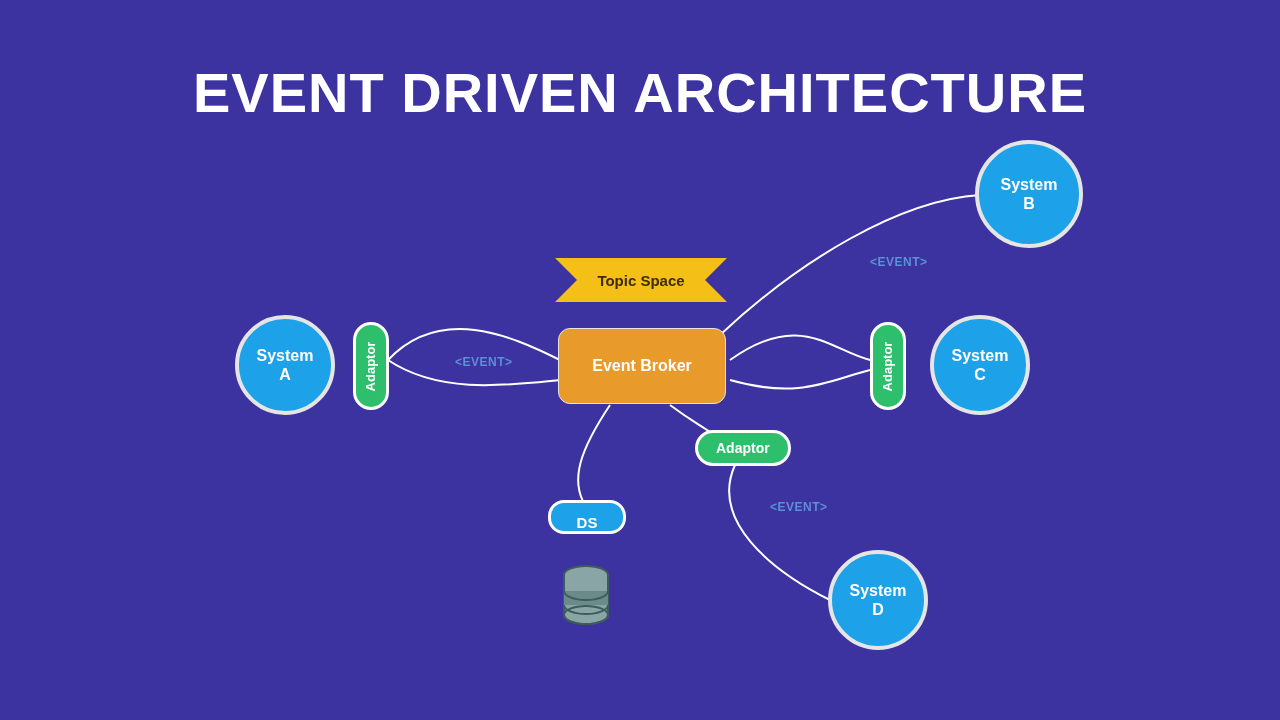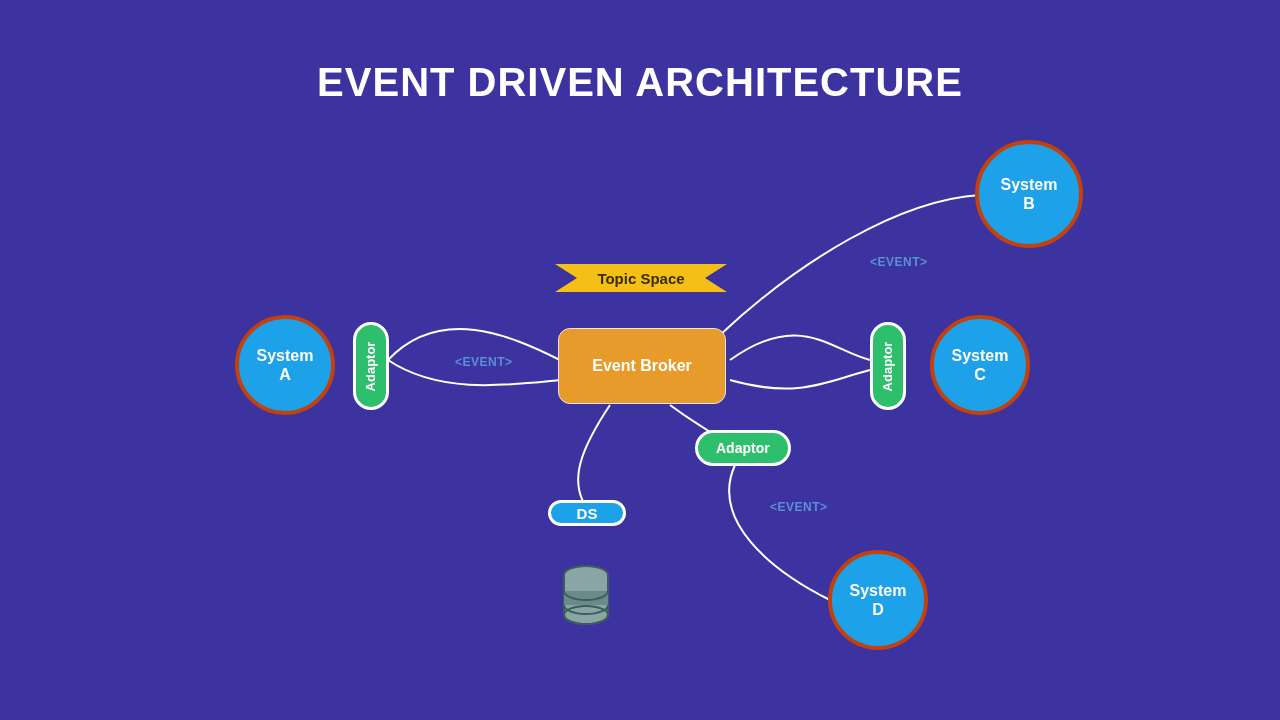--- a/index.html
+++ b/index.html
@@ -11,29 +11,29 @@
     position: relative;
     overflow: hidden;
   }
   .title {
     position: absolute;
     top: 60px;
     left: 0;
     width: 100%;
     text-align: center;
     color: #fff;
-    font-size: 40px;
+    font-size: 56px;
     font-weight: 800;
     letter-spacing: 1px;
   }
   .circle {
     position: absolute;
     border-radius: 50%;
     background: #1da1e8;
-    border: 4px solid #c2410c;
+    border: 4px solid #e5e5e5;
     display: flex;
     flex-direction: column;
     align-items: center;
     justify-content: center;
     color: #fff;
     font-weight: 700;
     font-size: 16px;
     line-height: 1.2;
     text-align: center;
   }
@@ -79,44 +79,43 @@
     display: flex;
     align-items: center;
     justify-content: center;
     color: #fff;
     font-weight: 700;
     font-size: 16px;
   }
   .topic {
     position: absolute;
     width: 172px;
-    height: 28px;
+    height: 44px;
     display: flex;
     align-items: center;
     justify-content: center;
     color: #3d2c00;
     font-weight: 800;
     font-size: 15px;
-    margin-top: 6px;
   }
   .topic svg {
     position: absolute;
     top: 0; left: 0;
     width: 100%; height: 100%;
     z-index: -1;
   }
   .ds {
     position: absolute;
     width: 78px;
-    height: 26px;
+    height: 34px;
     background: #1da1e8;
     border: 3px solid #fff;
     border-radius: 16px;
     display: flex;
-    align-items: center;
+    align-items: flex-end;
     justify-content: center;
     color: #fff;
     font-weight: 700;
     font-size: 15px;
   }
   .db-icon {
     position: absolute;
     width: 48px;
     height: 60px;
   }

